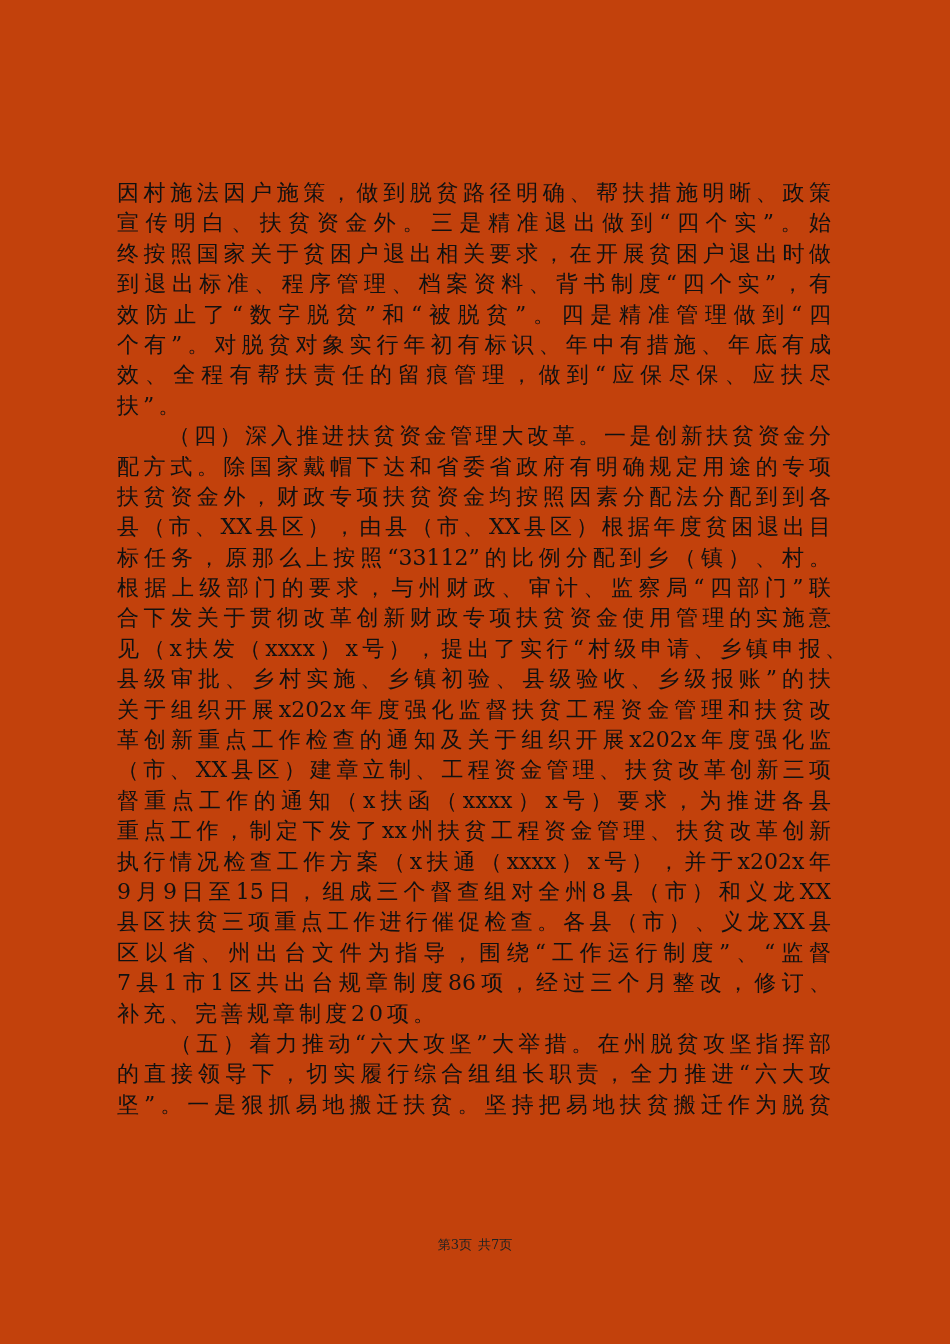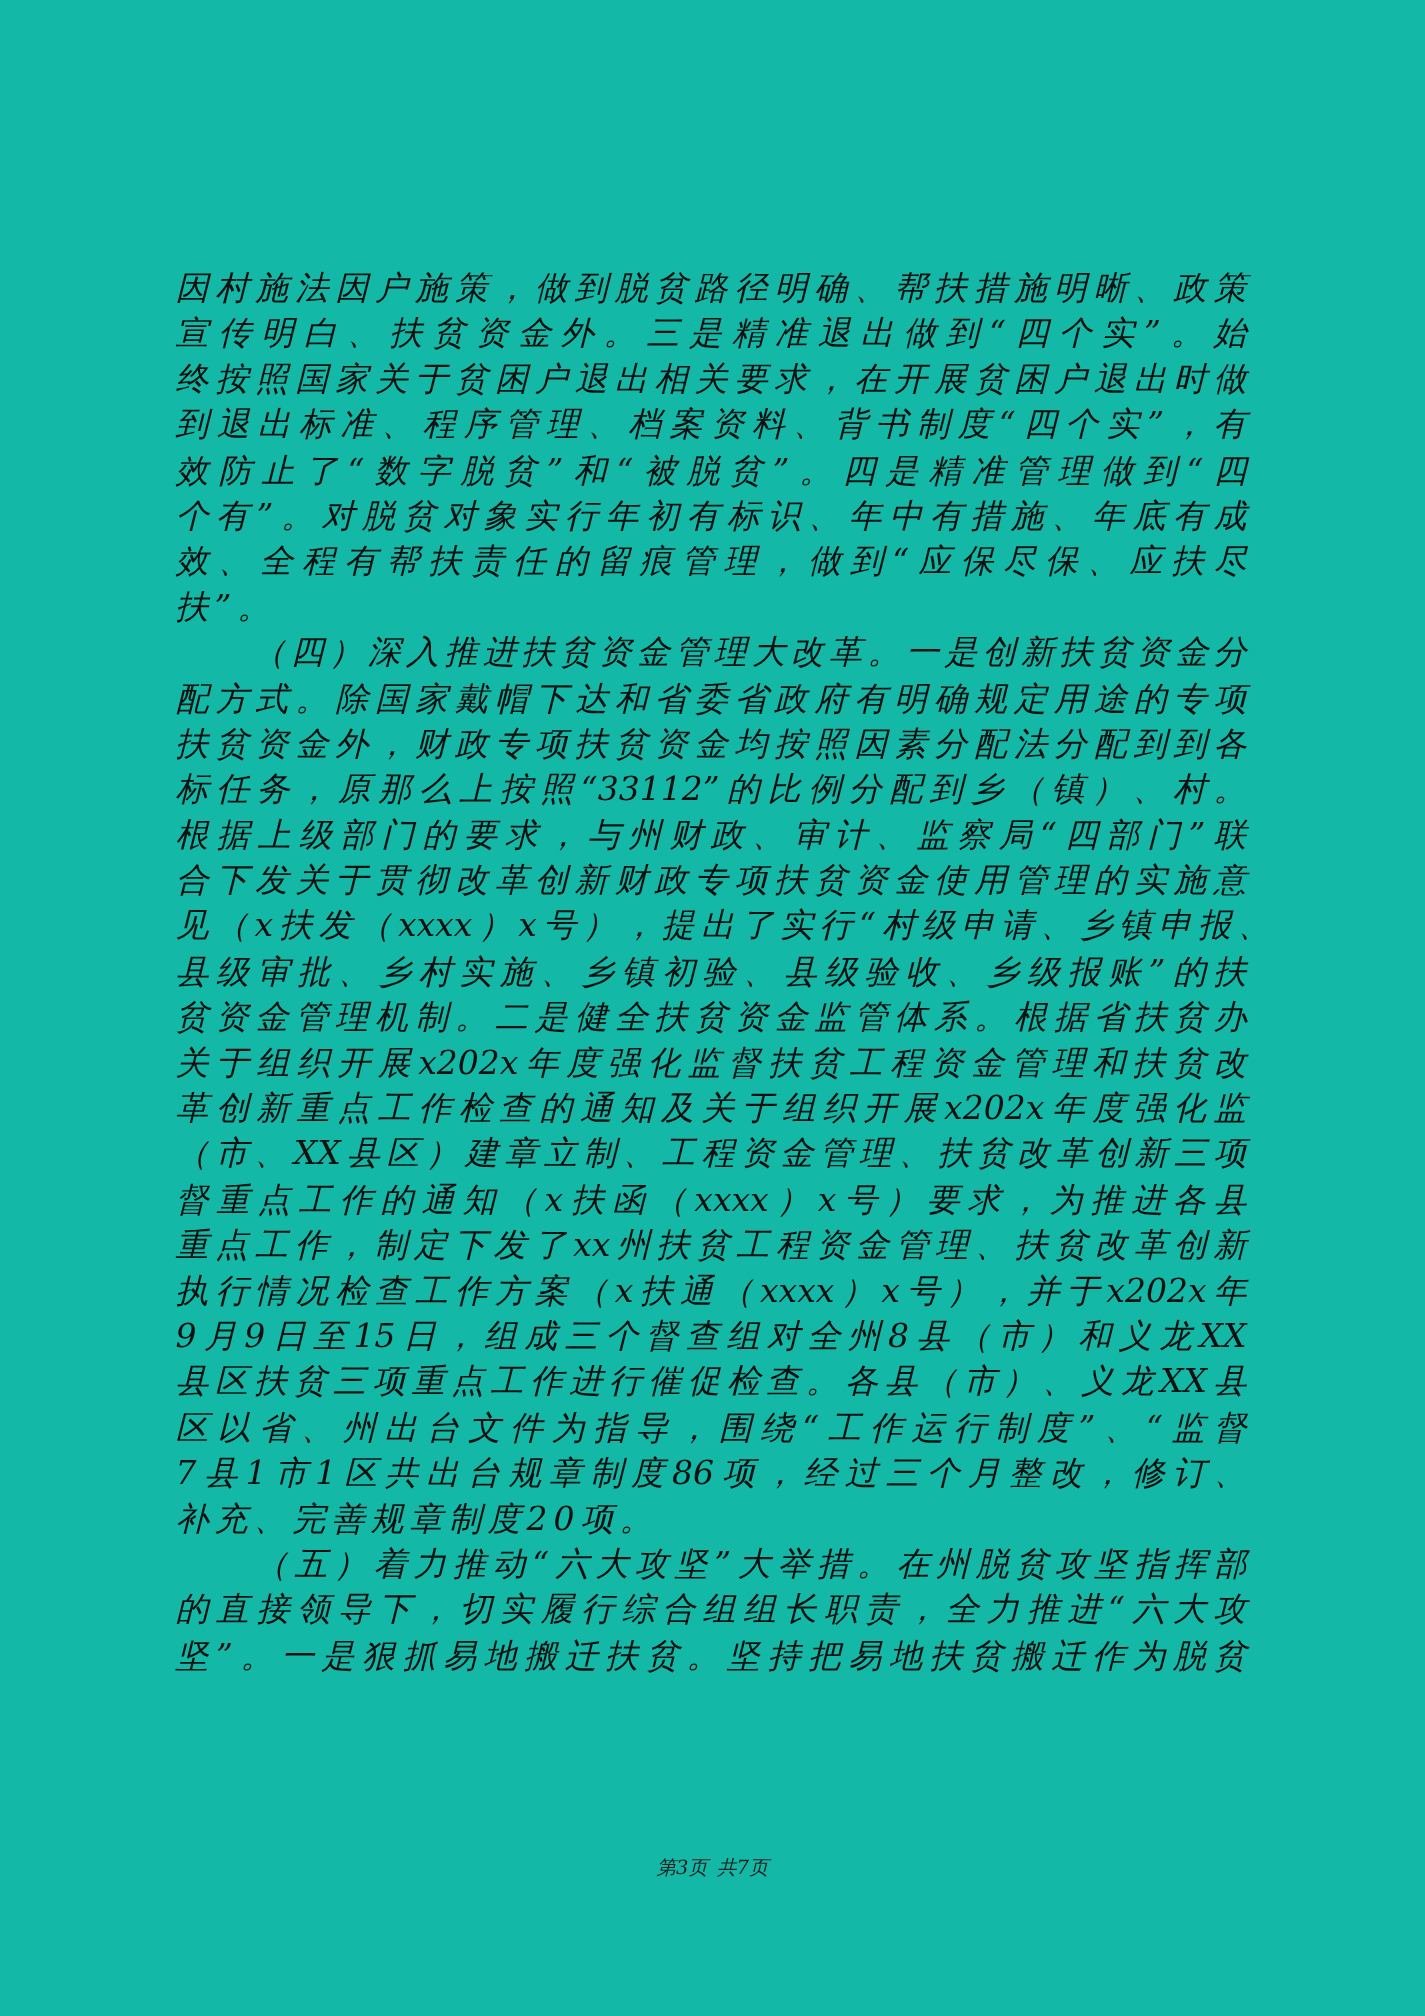--- a/index.html
+++ b/index.html
@@ -14,22 +14,21 @@
       overflow: hidden;
       font-family: "DejaVu Serif", "Liberation Serif", serif;
       color: #111111;
     }
     .page {
       position: absolute;
       left: 0;
       top: 0;
       width: 950px;
       height: 1344px;
-      background: #14b8a6;
-      font-style: italic;
+      background: #c2410c;
     }
     .body-text {
       position: absolute;
       left: 117px;
       top: 178px;
       width: 714px;
     }
     .line {
       height: 30.4px;
       line-height: 30.4px;
@@ -66,26 +65,26 @@
     <div class="line">宣传明白、扶贫资金外。三是精准退出做到“四个实”。始</div>
     <div class="line">终按照国家关于贫困户退出相关要求，在开展贫困户退出时做</div>
     <div class="line">到退出标准、程序管理、档案资料、背书制度“四个实”，有</div>
     <div class="line">效防止了“数字脱贫”和“被脱贫”。四是精准管理做到“四</div>
     <div class="line">个有”。对脱贫对象实行年初有标识、年中有措施、年底有成</div>
     <div class="line">效、全程有帮扶责任的留痕管理，做到“应保尽保、应扶尽</div>
     <div class="line last">扶”。</div>
     <div class="line">　　（四）深入推进扶贫资金管理大改革。一是创新扶贫资金分</div>
     <div class="line">配方式。除国家戴帽下达和省委省政府有明确规定用途的专项</div>
     <div class="line">扶贫资金外，财政专项扶贫资金均按照因素分配法分配到到各</div>
+    <div class="line">县（市、XX县区），由县（市、XX县区）根据年度贫困退出目</div>
     <div class="line">标任务，原那么上按照“33112”的比例分配到乡（镇）、村。</div>
     <div class="line">根据上级部门的要求，与州财政、审计、监察局“四部门”联</div>
     <div class="line">合下发关于贯彻改革创新财政专项扶贫资金使用管理的实施意</div>
     <div class="line overhang">见（x扶发（xxxx）x号），提出了实行“村级申请、乡镇申报、</div>
     <div class="line">县级审批、乡村实施、乡镇初验、县级验收、乡级报账”的扶</div>
-    <div class="line">贫资金管理机制。二是健全扶贫资金监管体系。根据省扶贫办</div>
     <div class="line">关于组织开展x202x年度强化监督扶贫工程资金管理和扶贫改</div>
     <div class="line">革创新重点工作检查的通知及关于组织开展x202x年度强化监</div>
     <div class="line">（市、XX县区）建章立制、工程资金管理、扶贫改革创新三项</div>
     <div class="line">督重点工作的通知（x扶函（xxxx）x号）要求，为推进各县</div>
     <div class="line">重点工作，制定下发了xx州扶贫工程资金管理、扶贫改革创新</div>
     <div class="line">执行情况检查工作方案（x扶通（xxxx）x号），并于x202x年</div>
     <div class="line">9月9日至15日，组成三个督查组对全州8县（市）和义龙XX</div>
     <div class="line">县区扶贫三项重点工作进行催促检查。各县（市）、义龙XX县</div>
     <div class="line">区以省、州出台文件为指导，围绕“工作运行制度”、“监督</div>
     <div class="line">7县1市1区共出台规章制度86项，经过三个月整改，修订、</div>

